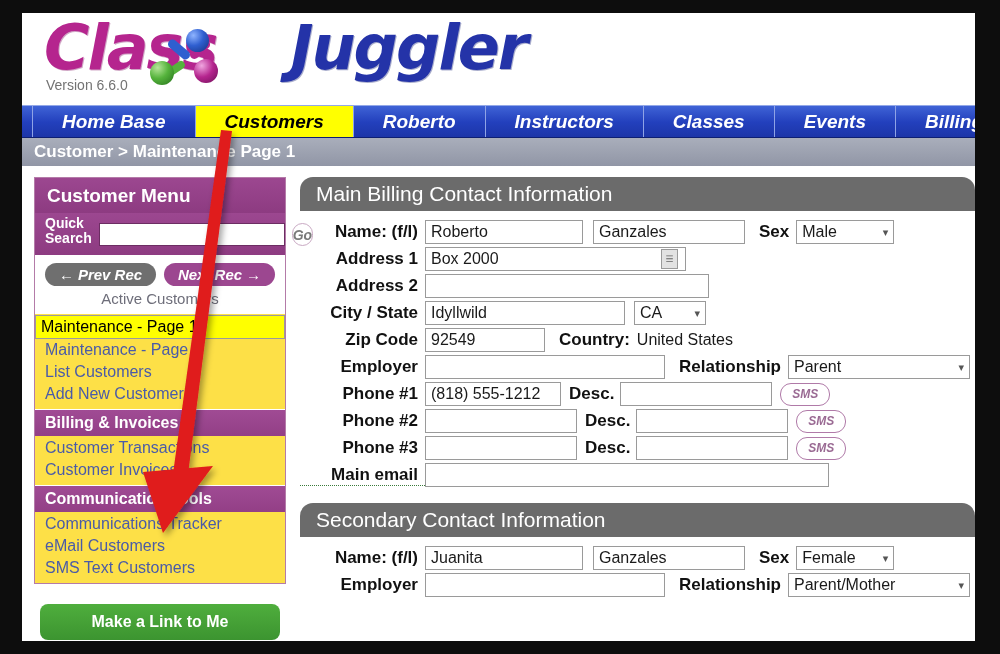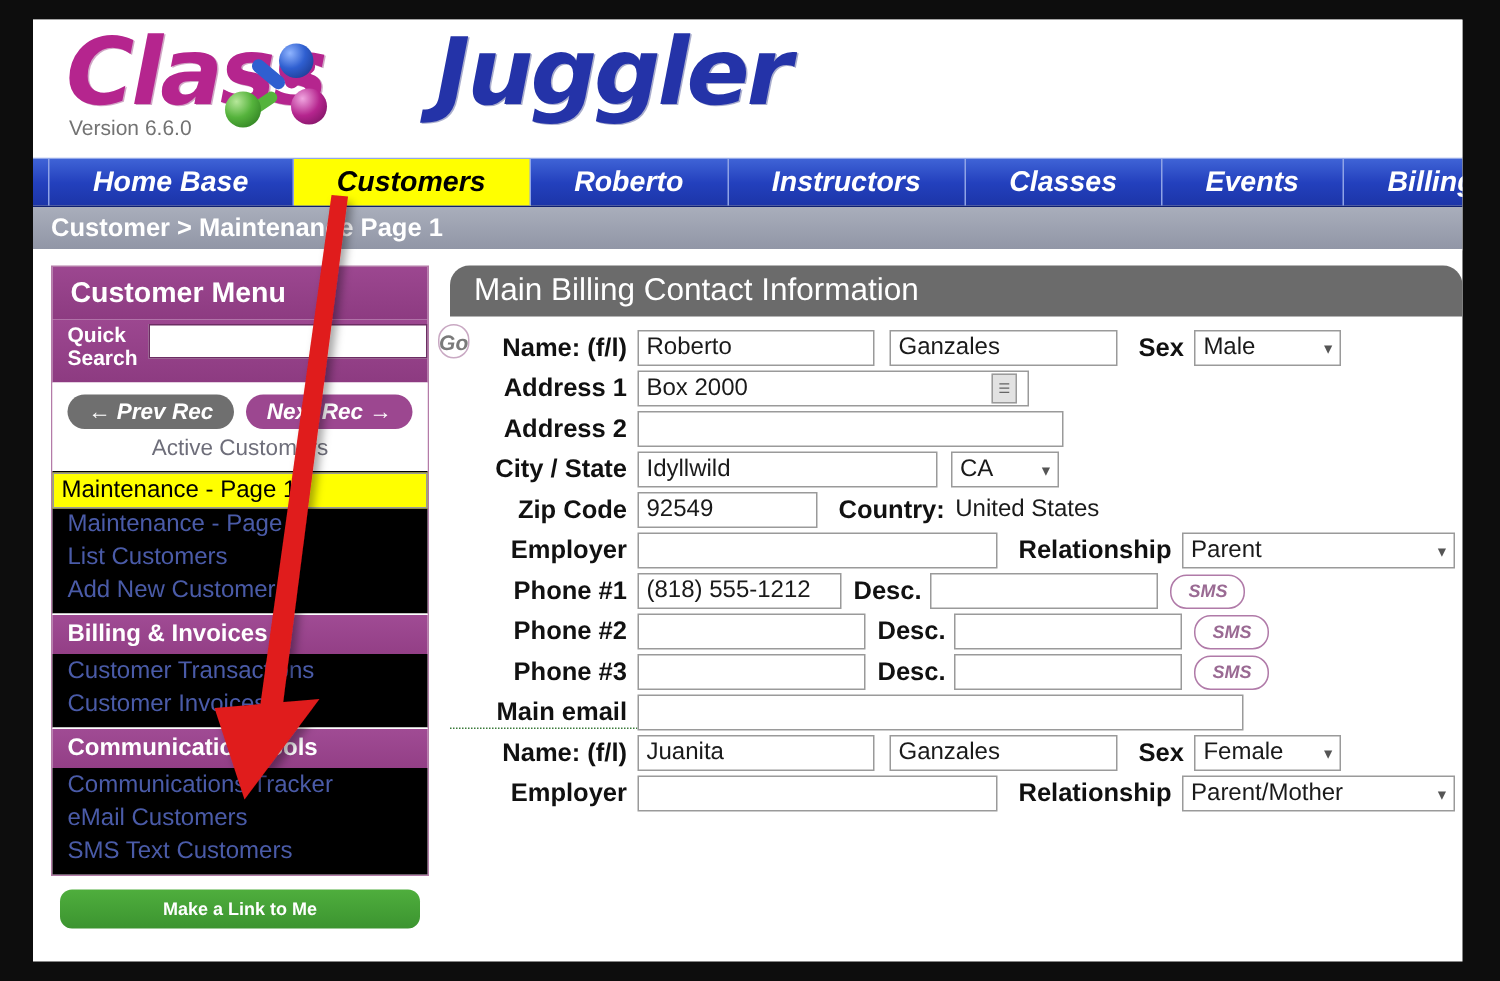--- a/index.html
+++ b/index.html
@@ -68,21 +68,21 @@
   .split{display:flex;padding:10px 0 0 12px;gap:14px;}
   
   .side{width:252px;flex:none;}
   .sidebox{border:1px solid #b47ba8;background:#fff;}
   .side-hdr{
     background:linear-gradient(#9c4790 0%,#8d3b81 100%);
     color:#fff;font-weight:bold;font-size:19px;padding:7px 10px 6px 12px;
   }
   .qs{
     background:linear-gradient(#9c4790 0%,#8d3b81 100%);
-    display:flex;align-items:flex-start;gap:7px;padding:3px 6px 9px 10px;
+    display:flex;align-items:flex-end;gap:7px;padding:3px 6px 9px 10px;
   }
   .qs-lbl{color:#fff;font-weight:bold;font-size:14px;line-height:15px;width:54px;}
   .qs-inp{
     flex:1;height:21px;border:1px solid #6c2d63;background:#fff;
     font-size:13px;padding:0 4px;
   }
   .go{
     width:33px;height:21px;border-radius:11px;background:#fff;border:1px solid #c9a9c3;
     color:#7a7a7a;font-size:14px;font-style:italic;font-weight:bold;
     display:flex;align-items:center;justify-content:center;cursor:pointer;
@@ -94,29 +94,29 @@
     font-size:15px;cursor:pointer;
   }
   .pill.prev{background:#6f6f6f;}
   .pill.next{background:#9c4790;}
   .actcust{text-align:center;color:#6e6e7a;font-size:15px;padding:2px 0 7px;background:#fff;}
   .grp{
     background:linear-gradient(#a04b94 0%,#933f86 100%);
     color:#fff;font-weight:bold;font-size:16px;padding:4px 0 4px 10px;
     border-top:1px solid #fff;
   }
-  .links{background:#000000;padding:1px 0 4px 0;}
+  .links{background:#fde047;padding:1px 0 4px 0;}
   .lnk{
     color:#4a5ba8;font-size:16px;padding:2px 0 2px 10px;cursor:pointer;
   }
   .lnk.sel{background:#ffff00;color:#000;font-weight:normal;}
   .greenbtn{
-    margin:9px 6px 0 6px;height:26px;border-radius:8px;
+    margin:20px 6px 0 6px;height:36px;border-radius:8px;
     background:linear-gradient(#4fae3d 0%,#3c9430 100%);
-    color:#fff;font-weight:bold;font-size:12px;
+    color:#fff;font-weight:bold;font-size:16px;
     display:flex;align-items:center;justify-content:center;
     overflow:hidden;cursor:pointer;
   }
   
   .main{flex:1;min-width:0;padding-right:0;}
   .sechdr{
     background:#6b6b6b;color:#fff;font-size:21px;
     padding:5px 0 5px 16px;border-radius:13px 13px 0 0;margin-bottom:9px;
     width:100%;box-sizing:border-box;
   }
@@ -318,20 +318,21 @@
         <div class="inline-lbl" style="margin:0 6px 0 8px">Desc.</div>
         <div class="inp" style="width:152px"></div>
         <div class="sms">SMS</div>
       </div>
 
       <div class="frow">
         <div class="flbl dot">Main email</div>
         <div class="inp" style="width:404px"></div>
       </div>
 
+      <div class="sechdr second">Secondary Contact Information</div>
 
       <div class="frow">
         <div class="flbl">Name: (f/l)</div>
         <div class="inp" style="width:158px">Juanita</div>
         <div class="inp" style="width:152px;margin-left:10px">Ganzales</div>
         <div class="inline-lbl">Sex</div>
         <div class="sel" style="width:98px">
           <span>Female</span>
           <span class="chev">▾</span>
         </div>

